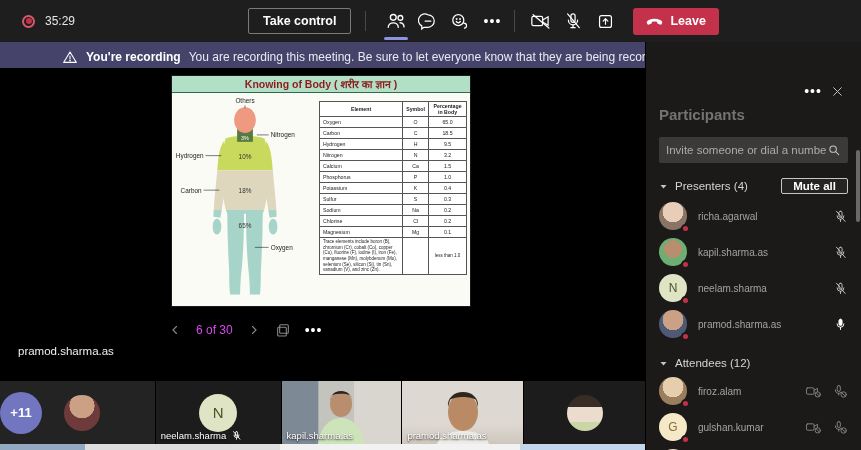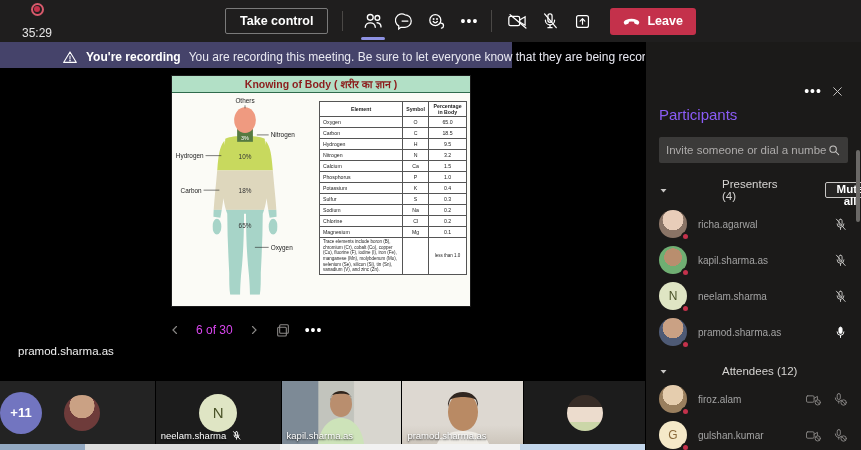--- a/index.html
+++ b/index.html
@@ -7,21 +7,21 @@
   body { font-family:"Liberation Sans", sans-serif; }
   .app {
     position:relative; width:861px; height:450px; overflow:hidden;
     background:#000; color:#fff;
   }
   
   .topbar {
     position:absolute; left:0; top:0; width:861px; height:42px;
     background:#1f1e1e; display:flex; align-items:center;
   }
-  .rec-wrap { display:flex; align-items:center; gap:10px; margin-left:22px;flex-direction:column; }
+  .rec-wrap { display:flex; align-items:center; gap:10px; margin-left:22px; }
   .rec-dot { width:13px; height:13px; border-radius:50%; border:2px solid #d75a6c; background:#1f1e1e; position:relative; }
   .rec-dot::after { content:""; position:absolute; left:1.5px; top:1.5px; width:6px; height:6px; border-radius:50%; background:#c4314b; }
   .timer { font-size:12px; color:#e6e6e6; }
   .tc-btn {
     margin-left:173px; height:26px; padding:0 14px; background:transparent;
     border:1px solid #7a7a7a; color:#fff; font-size:12.5px; font-weight:700;
     border-radius:2px; font-family:inherit; cursor:pointer;
   }
   .tb-divider { width:1px; height:20px; background:#4a4846; margin:0 14px; }
   .tb-icon { width:32px; height:30px; display:flex; align-items:center; justify-content:center; color:#fff; position:relative; cursor:pointer; }
@@ -29,21 +29,21 @@
   .tb-icon.active::after { content:""; position:absolute; left:4px; right:4px; bottom:-4px; height:3px; border-radius:2px; background:#8e92e3; }
   .dots { font-size:14px; letter-spacing:1px; color:#fff; }
   .tb-divider2 { width:1px; height:22px; background:#4a4846; margin:0 10px 0 6px; }
   .leave-btn {
     margin-left:12px; margin-right:8px; height:27px; padding:0 13px; border:none; border-radius:3px;
     background:#c4314b; color:#fff; font-size:12.5px; font-weight:700; display:flex; align-items:center; gap:7px;
     font-family:inherit; cursor:pointer;
   }
   
   .banner {
-    position:absolute; left:0; top:42px; width:512px; height:30px; background:#45436a;
+    position:absolute; left:0; top:42px; width:645px; height:30px; background:#45436a;
     display:flex; align-items:center; font-size:12px; color:#fff;
   }
   .banner .warn { margin-left:62px; margin-right:8px; display:flex; }
   .banner b { font-weight:700; margin-right:8px; white-space:nowrap; }
   .banner .msg { color:#e9e9f2; white-space:nowrap; }
   .banner a { color:#fff; text-decoration:underline; margin-left:4px; cursor:pointer; }
   .dismiss-btn {
     margin-left:14px; height:21px; padding:0 12px; background:transparent; border:1px solid #fff;
     color:#fff; font-weight:700; font-size:12px; border-radius:2px; font-family:inherit; cursor:pointer;
   }
@@ -101,38 +101,38 @@
   .bs-a { width:85px; background:#93a9c2; }
   .bs-b { width:195px; background:#dedede; }
   .bs-c { width:240px; background:#f2f2f2; }
   .bs-d { width:125px; background:#c3d7ec; }
   
   .panel {
     position:absolute; left:645px; top:42px; width:216px; height:408px; background:#1b1a19;
     border-left:1px solid #000;
   }
   .panel-header { display:flex; align-items:center; padding:17px 12px 6px 13px; }
-  .panel-title { font-size:15px; font-weight:400; color:#8b5cf6; flex:1;margin-top:47px; }
+  .panel-title { font-size:15px; font-weight:700; color:#737373; flex:1;margin-top:47px; }
   .ph-icon { color:#c8c6c4; width:24px; height:20px; display:flex; align-items:center; justify-content:center; cursor:pointer; }
   .invite-box {
     margin:8px 13px 0; height:26px; background:#3b3a39; border-radius:2px;
     display:flex; align-items:center; padding:0 7px;
   }
   .invite-box input {
     flex:1; background:transparent; border:none; outline:none; color:#fff;
     font-size:11.5px; font-family:inherit;
   }
   .invite-box input::placeholder { color:#adabaa; }
   .invite-box .search-ic { color:#c8c6c4; display:flex; }
   .share-invite-btn {
     margin:9px 13px 0; height:26px; width:190px; background:transparent; border:1px solid #b8b6b4;
     border-radius:2px; color:#fff; font-size:12px; font-weight:700; display:flex; align-items:center;
     justify-content:center; gap:7px; font-family:inherit; cursor:pointer;
   }
-  .section-head { display:flex; align-items:center; padding:15px 13px 4px; cursor:pointer;gap:47px; }
+  .section-head { display:flex; align-items:center; padding:15px 13px 4px; cursor:pointer; }
   .section-head .chev { color:#c8c6c4; margin-right:7px; display:flex; }
   .section-label { font-size:11.5px; color:#d6d4d2; }
   .muteall-btn {
     margin-left:auto; height:16px; padding:0 11px; background:#252423; border:1px solid #c8c6c4;
     border-radius:2px; color:#fff; font-size:11.5px; font-weight:700; font-family:inherit; cursor:pointer;
   }
   .member-row { display:flex; align-items:center; padding:4px 13px; height:36px; gap:11px; cursor:pointer; }
   .avatar { position:relative; width:28px; height:28px; border-radius:50%; flex:0 0 auto;
     display:flex; align-items:center; justify-content:center; font-size:12px; color:#5a4a28; }
   .busy-dot { position:absolute; right:-3px; bottom:-3px; width:9px; height:9px; border-radius:50%; background:#c4314b; border:2px solid #1b1a19; }

